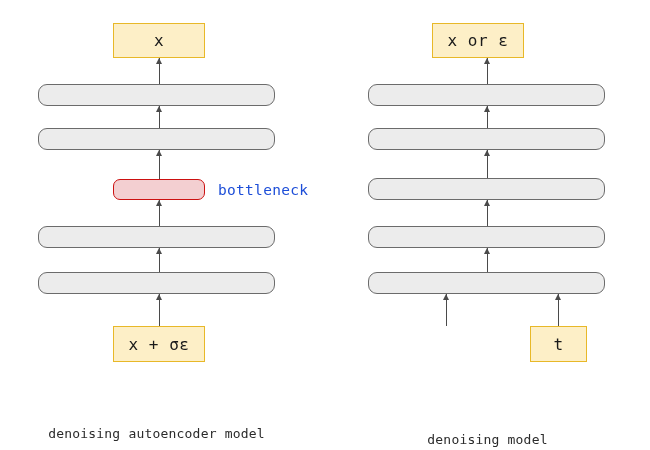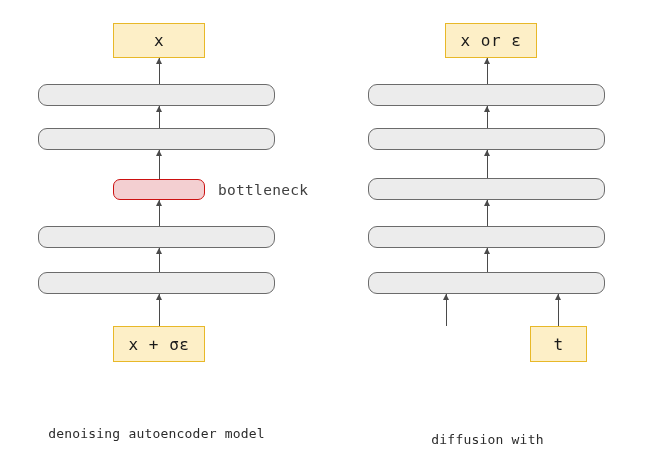--- a/index.html
+++ b/index.html
@@ -44,21 +44,21 @@
 
   
   .bottleneck-box {
     background: #f3cfd1;
     border: 1.8px solid #cc1111;
     border-radius: 7px;
   }
 
   .bottleneck-label {
     position: absolute;
-    color: #404040;
+    color: #1d4ed8;
     font-size: 14.5px;
     letter-spacing: 0.3px;
     white-space: nowrap;
   }
 
   .caption {
     position: absolute;
     color: #2b2b2b;
     font-size: 13px;
     line-height: 17px;
@@ -152,21 +152,21 @@
 
   <div class="node io-box" style="left:113px; top:326px; width:92px; height:36px;text-align:right;">
     <span>x + σε</span>
   </div>
 
   <div class="caption" style="left:19px; top:391px; width:275px;">
     <div>denoising autoencoder model</div>
     
   </div>
 
-  <div class="node io-box" style="left:445px; top:23px; width:92px; height:35px;">
+  <div class="node io-box" style="left:432px; top:23px; width:92px; height:35px;">
     <span>x or ε</span>
   </div>
 
   <div class="arrow" style="left:487px; top:58px;">
     <div class="arrow-line" style="height:26px; top:0;"></div>
     <div class="arrow-head" style="top:0px;"></div>
   </div>
 
   <div class="node layer-bar" style="left:368px; top:84px; width:237px; height:22px;">
     <span></span>
@@ -217,16 +217,16 @@
     <div class="arrow-line" style="height:32px; top:0;"></div>
     <div class="arrow-head" style="top:0px;"></div>
   </div>
 
 
   <div class="node io-box" style="left:530px; top:326px; width:57px; height:36px;">
     <span>t</span>
   </div>
 
   <div class="caption" style="left:355px; top:397px; width:265px;">
-    <div>diffusion with</div>
+    <div>denoising model</div>
   </div>
 
 </div>
 
 </body></html>

